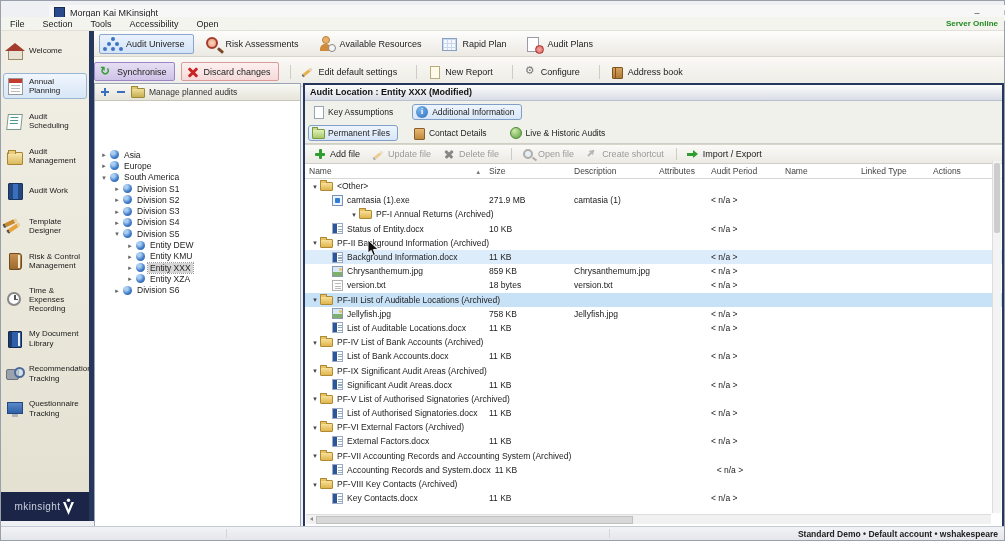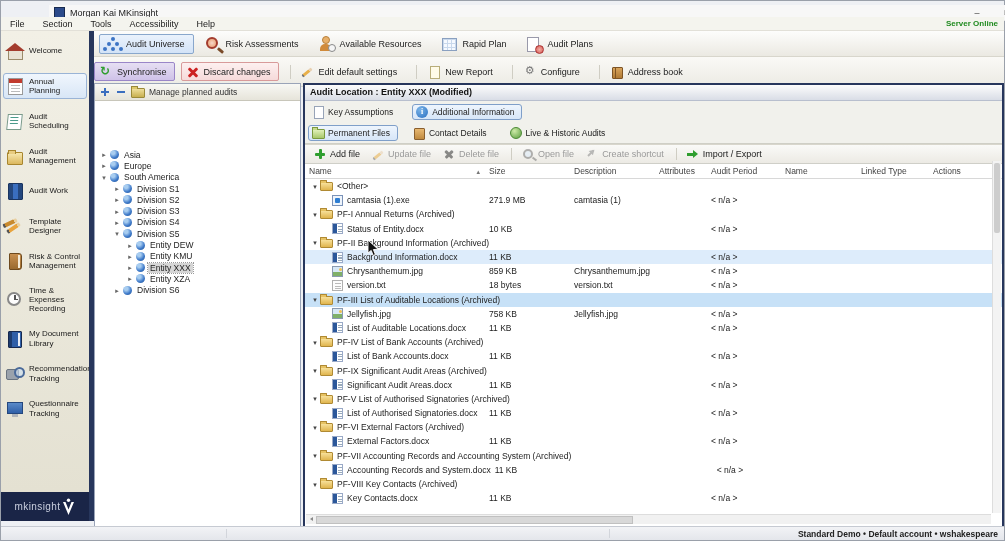--- a/index.html
+++ b/index.html
@@ -240,21 +240,21 @@
     <span style="display:flex;">
 
         <span class="menuitem">File</span>
 
         <span class="menuitem">Section</span>
 
         <span class="menuitem">Tools</span>
 
         <span class="menuitem">Accessibility</span>
 
-        <span class="menuitem">Help</span>
+        <span class="menuitem">Open</span>
       </span>
     <span class="server">Server Online</span>
   </div>
 
   <div class="sidebar">
 
       <div class="sb-item">
         <span class="sb-ic t-home">
           <i></i>
         </span>
@@ -670,21 +670,21 @@
           <div class="cell c-size">271.9 MB</div>
           <div class="cell c-desc">camtasia (1)</div>
           <div class="cell c-attr"></div>
           <div class="cell c-period">&lt; n/a &gt;</div>
           <div class="cell c-name2"></div>
           <div class="cell c-linked"></div>
           <div class="cell c-actions"></div>
         </div>
 
         <div class="trow">
-          <div class="cell c-name t-folder" style="padding-left: 5px;">
+          <div class="cell c-name t-folder" style=" margin-left: 44px;">
             <span class="exp fexp expanded"></span>
             <span class="fico t-folder"></span>
             <span class="fname">PF-I Annual Returns (Archived)</span>
           </div>
           <div class="cell c-size"></div>
           <div class="cell c-desc"></div>
           <div class="cell c-attr"></div>
           <div class="cell c-period"></div>
           <div class="cell c-name2"></div>
           <div class="cell c-linked"></div>

